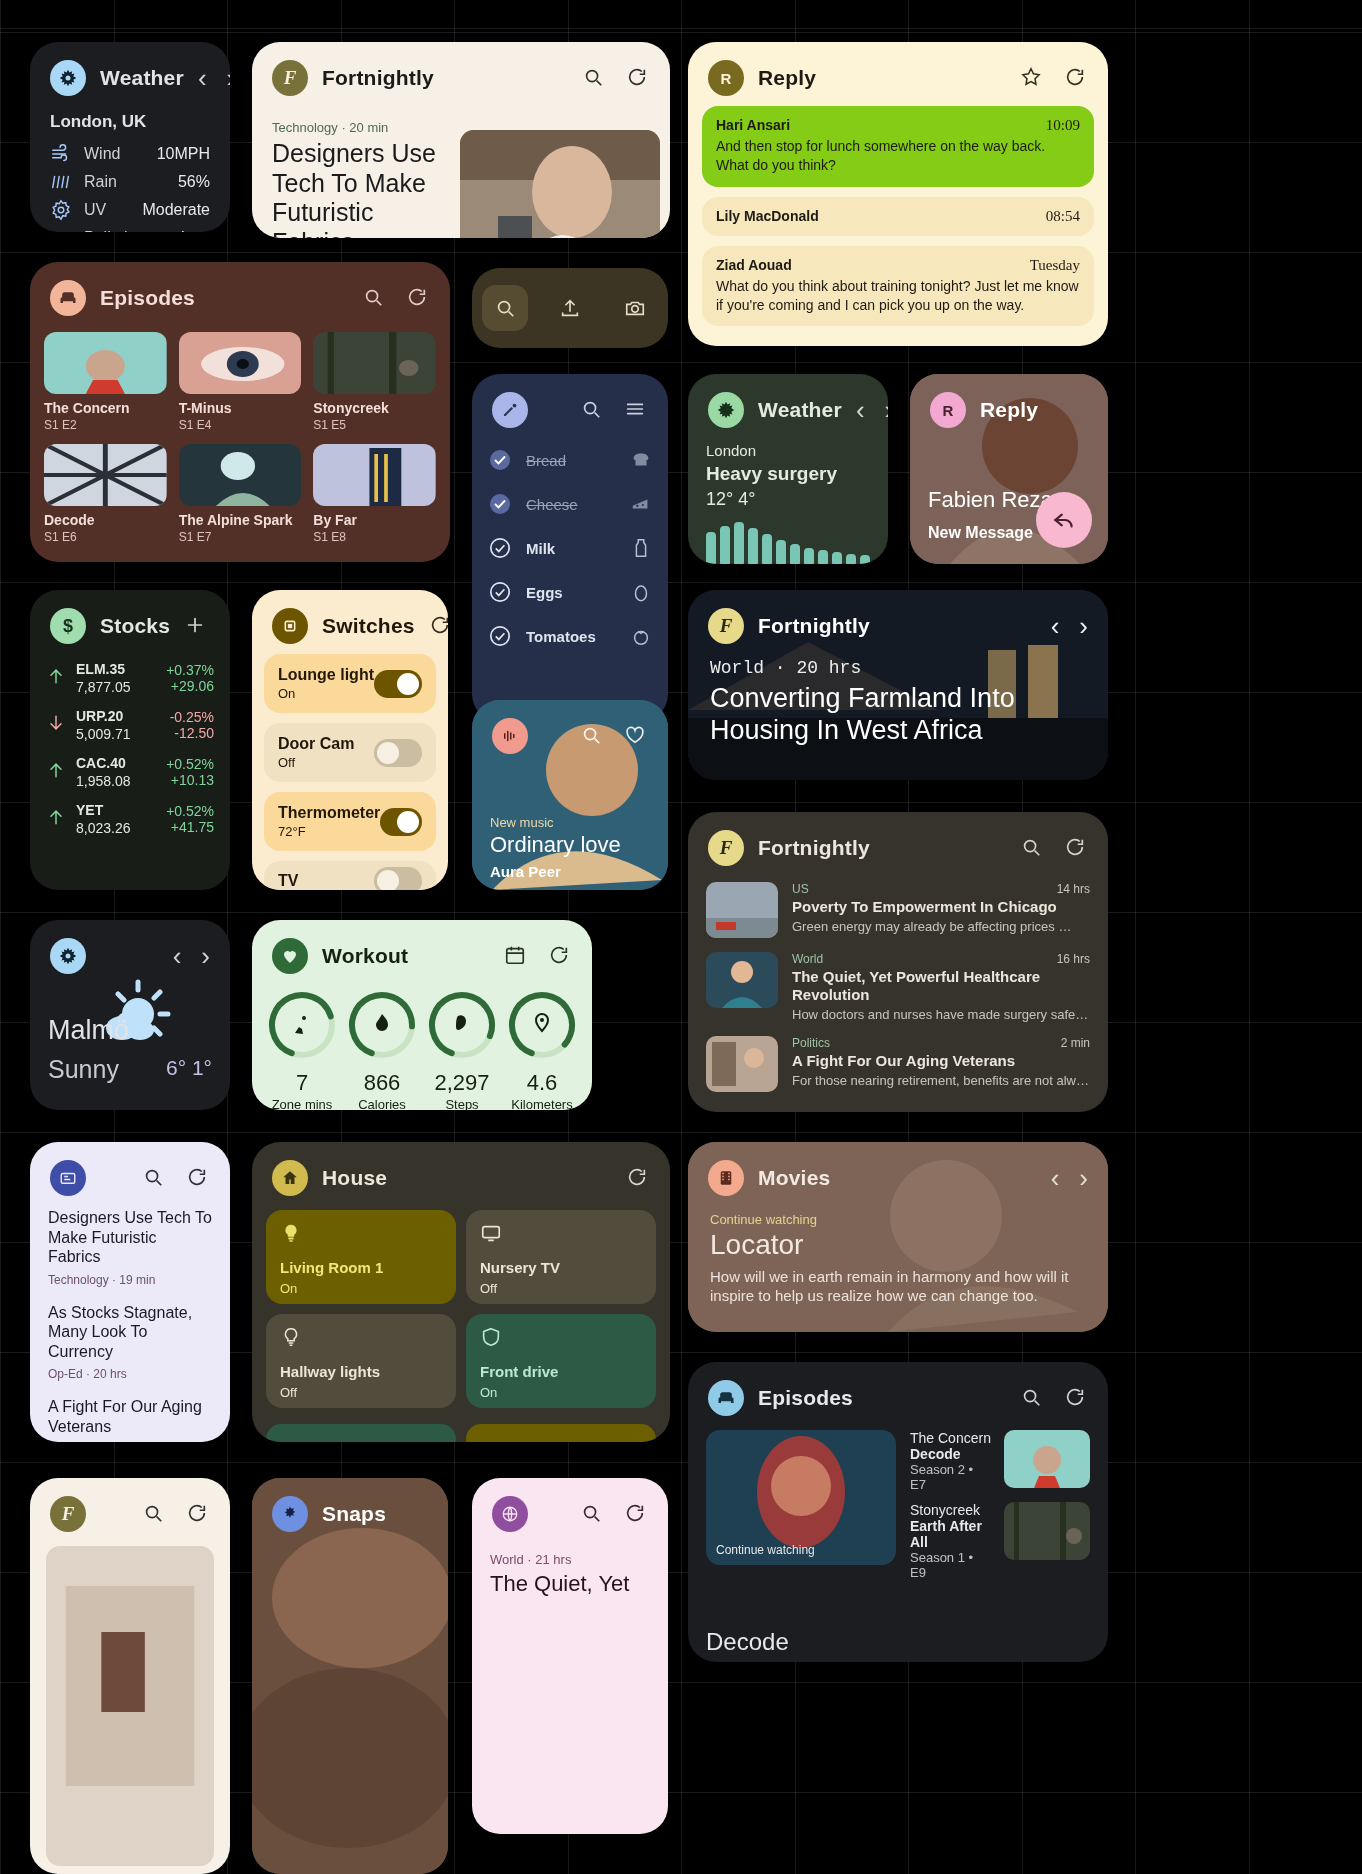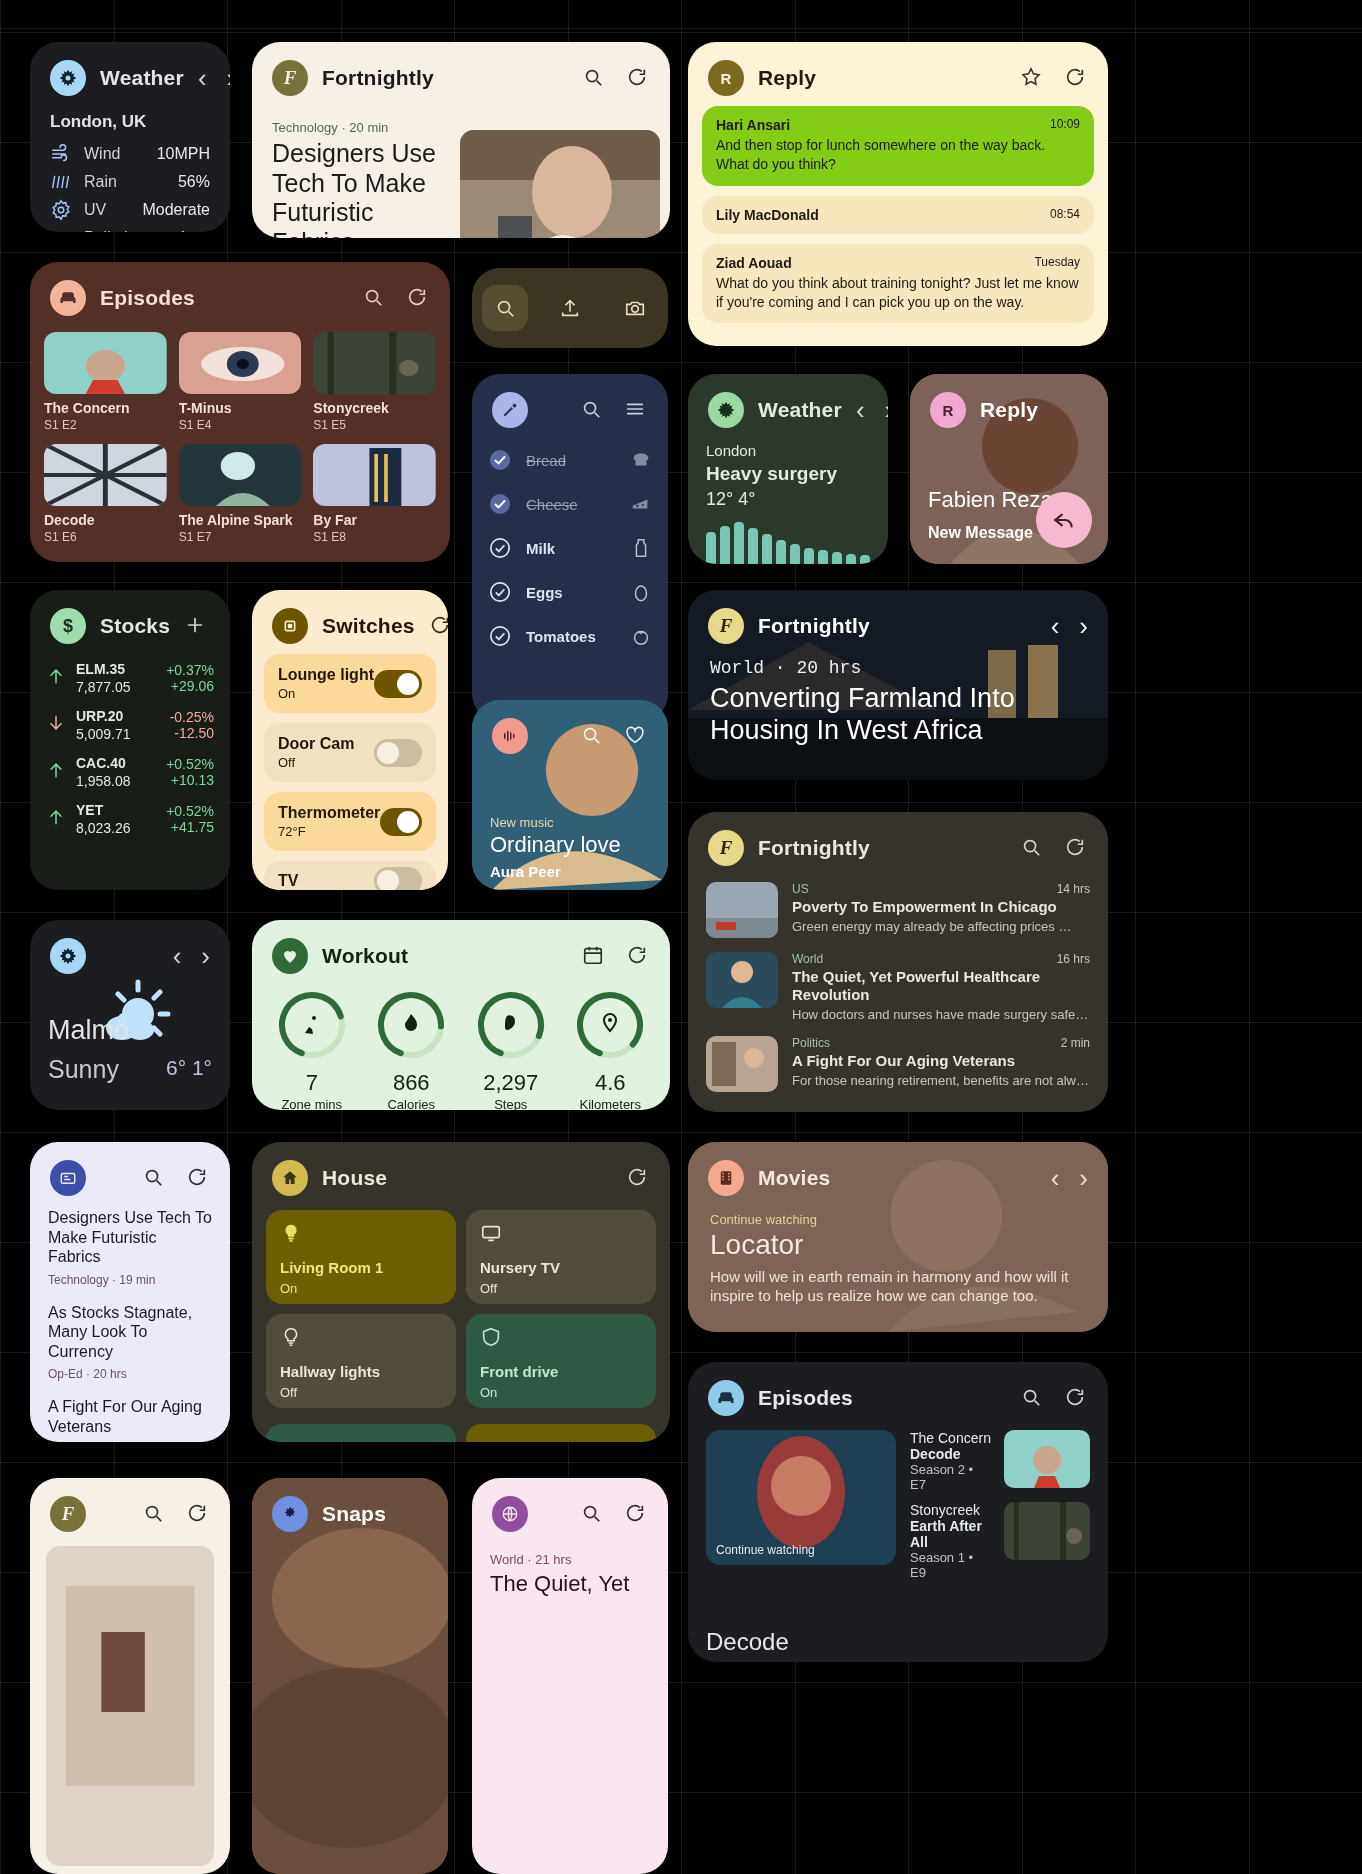--- a/index.html
+++ b/index.html
@@ -36,21 +36,21 @@
   
   #fortnightly-hero{ left:252px; top:42px; width:418px; height:196px; background:#f6f0e7; color:#1b1b1b; }
   #fortnightly-hero .kicker{ font-size:13px; color:#4f6a54; padding:14px 20px 4px; }
   #fortnightly-hero .head{ font-size:25px; line-height:1.18; font-weight:400; padding:0 20px; width:230px; }
   .heroimg{ position:absolute; right:10px; top:88px; width:200px; height:140px; border-radius:14px; overflow:hidden; }
 
   
   #reply-card{ left:688px; top:42px; width:420px; height:304px; background:#fdf3d7; color:#1f1b13; }
   .msg{ margin:0 14px 10px; border-radius:16px; padding:11px 14px; }
   .msg .top{ display:flex; font-size:14px; font-weight:700; }
-  .msg .time{ margin-left:auto; font-weight:400; font-size:12px; }
+  .msg .time{ margin-left:auto; font-weight:400; font-size:15px;font-family:Liberation Serif, serif; }
   .msg .body{ font-size:14px; line-height:1.38; margin-top:3px; }
   .msg.m0{ background:#84cc16; }
   .msg.m1,.msg.m2{ background:#f7e7bd; }
 
   
   #episodes-grid{ left:30px; top:262px; width:420px; height:300px; background:#533027; color:#f3ded9; }
   .epgrid{ display:grid; grid-template-columns:repeat(3,1fr); gap:12px; padding:6px 14px; }
   .ep .thumb{ width:100%; height:62px; border-radius:12px; overflow:hidden; }
   .ep .name{ font-size:14px; font-weight:700; margin-top:6px; white-space:nowrap; overflow:hidden; }
   .ep .sub{ font-size:12px; opacity:.85; margin-top:2px; }
@@ -123,21 +123,21 @@
   .nrow .dk{ font-size:13px; opacity:.8; margin-top:3px; white-space:nowrap; overflow:hidden; text-overflow:ellipsis; }
   .nrow .c{ flex:1; min-width:0; }
 
   
   #weather-malmo{ left:30px; top:920px; width:200px; height:190px; background:#1b1d20; color:#e3e3e6; }
   #weather-malmo .big{ position:absolute; left:18px; bottom:64px; font-size:27px; }
   #weather-malmo .cond2{ position:absolute; left:18px; bottom:26px; font-size:25px; color:#c9c7d4; }
   #weather-malmo .tt{ position:absolute; right:18px; bottom:30px; font-size:21px; color:#c9bfe6; }
 
   
-  #workout{ left:252px; top:920px; width:418px; height:190px; background:#e2f2e0; color:#16210f; }
+  #workout{ left:252px; top:920px; width:340px; height:190px; background:#e2f2e0; color:#16210f; }
   .rings{ display:flex; justify-content:space-around; padding:4px 10px 0; }
   .ring{ text-align:center; width:96px; }
   .ring .num{ font-size:22px; margin-top:4px; }
   .ring .lab{ font-size:13px; margin-top:1px; }
 
   
   #news-purple{ left:30px; top:1142px; width:200px; height:300px; background:#eceaf9; color:#1a1a24; }
   .pitem{ padding:2px 18px 0; }
   .pitem .h{ font-size:16px; line-height:1.22; font-weight:400; }
   .pitem .m{ font-size:12px; color:#6b4f70; margin:6px 0 14px; }
@@ -165,21 +165,21 @@
   .eplist .bigcap{ position:absolute; left:10px; bottom:8px; font-size:12px; color:#e7e7ea; }
   .eprow{ display:flex; gap:12px; margin-bottom:10px; }
   .eprow .c{ flex:1; min-width:0; }
   .eprow .t1{ font-size:14px; } .eprow .t2{ font-size:14px; font-weight:700; }
   .eprow .t3{ font-size:13px; opacity:.8; }
   .eprow .tm{ width:86px;height:58px;border-radius:10px;overflow:hidden; flex:none; }
 
   
   #fort-bottom{ left:30px; top:1478px; width:200px; height:396px; background:#f6f0e7; color:#1b1b1b; }
   #snaps{ left:252px; top:1478px; width:196px; height:396px; background:#6b4f3e; color:#fff; }
-  #world-bottom{ left:472px; top:1478px; width:196px; height:396px; background:#f9e6f1; color:#26121e; }
+  #world-bottom{ left:472px; top:1478px; width:196px; height:356px; background:#f9e6f1; color:#26121e; }
   #world-bottom .kicker{ font-size:13px; color:#7a4a67; padding:10px 18px 4px; }
   #world-bottom .head{ font-size:22px; line-height:1.2; padding:0 18px; }
 
   .ph{ width:100%; height:100%; display:block; }
 </style>
 </head>
 <body>
 
 <div class="grid-bg"></div>
 <div class="canvas">

